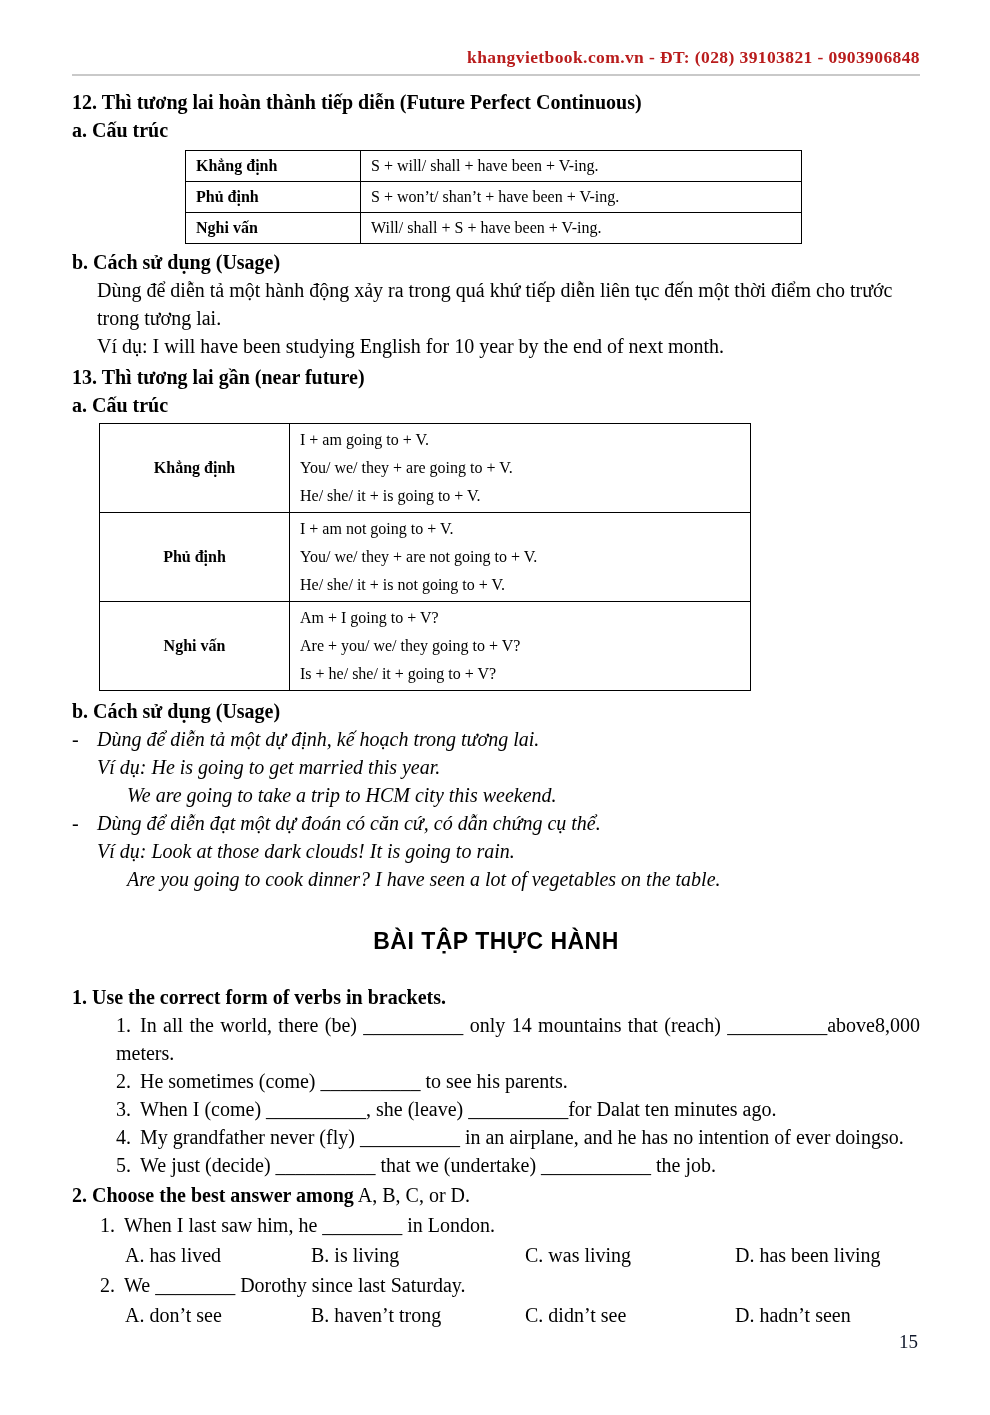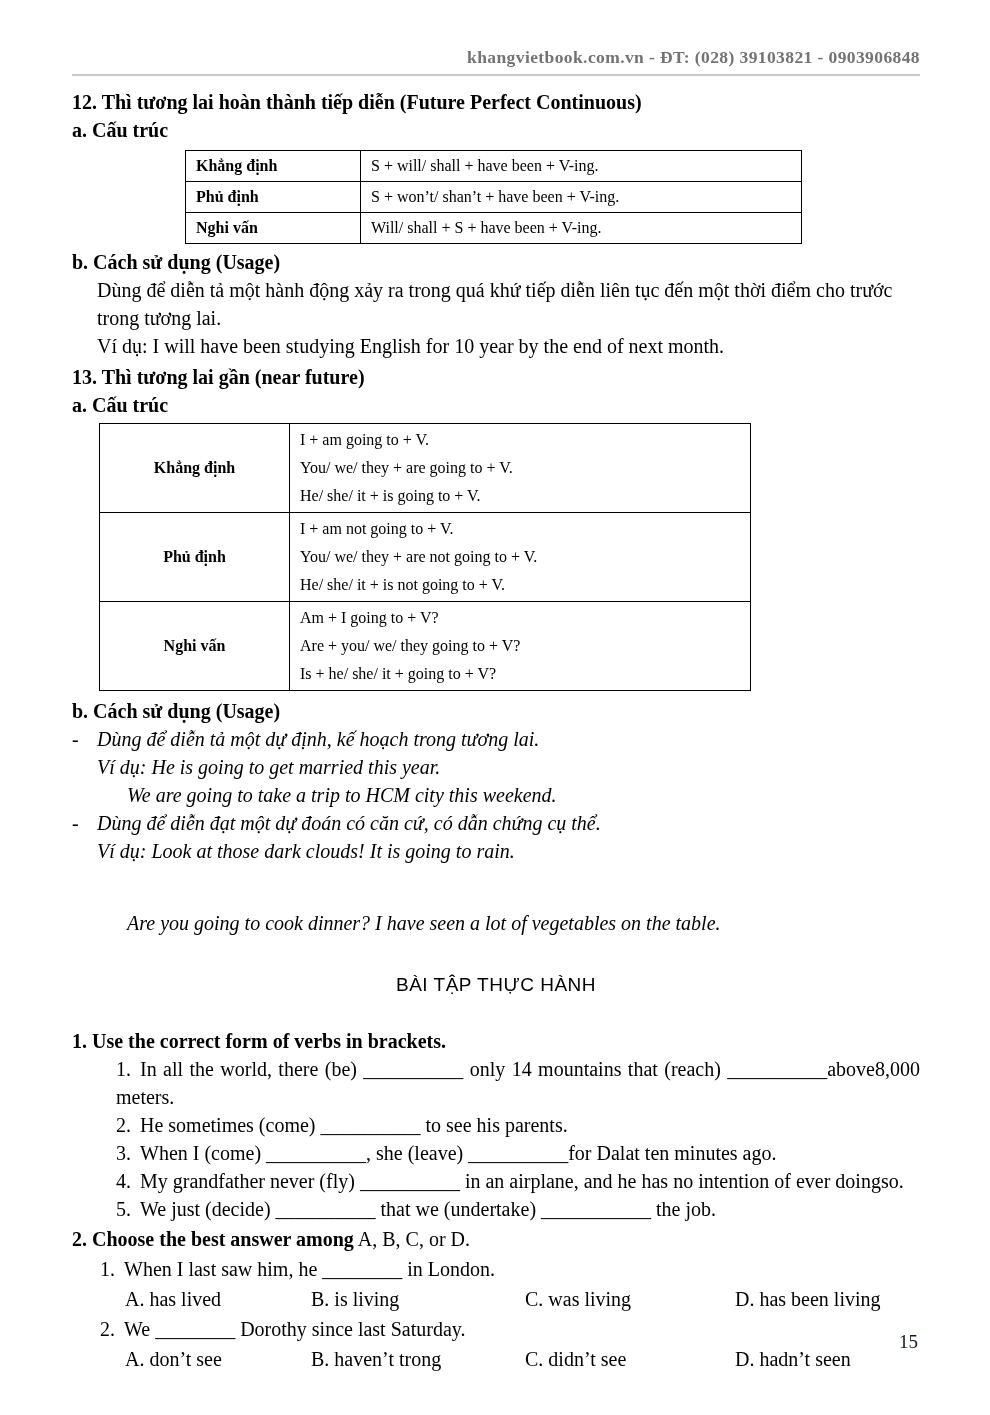--- a/index.html
+++ b/index.html
@@ -15,21 +15,21 @@
     width:990px; height:1415px;
     padding:46px 70px 0 72px;
     background:#fff;
     overflow:hidden;
   }
   .header-text {
     text-align:right;
     font-weight:bold;
     font-size:17.5px;
     line-height:22px;
-    color:#737373;
+    color:#b91c1c;
     letter-spacing:0.4px;
   }
   .rule {
     border-bottom:2px solid #c9c9c9;
     margin-top:6px;
     margin-bottom:12px;
   }
   .content { font-size:20px; line-height:28px; }
   .bold { font-weight:bold; }
   .indent1 { margin-left:25px; }
@@ -44,22 +44,22 @@
   .t2 { margin:4px 0 6px 27px; width:652px; }
   .t2 td { padding:2px 10px; }
   .t2 .lbl { width:190px; font-weight:bold; text-align:center; vertical-align:middle; }
 
   .bullet { display:flex; }
   .bullet .dash { width:25px; flex:0 0 25px; }
   .bullet .btxt { flex:1;font-style:italic; }
 
   .practice-heading {
     font-family:"Liberation Sans", sans-serif;
-    font-weight:normal;
-    font-size:19px;
+    font-weight:bold;
+    font-size:23px;
     text-align:center;
     letter-spacing:0.5px;
     margin:34px 0 28px 0;
   }
   .ex-title { margin-top:2px; }
   .ex-item { margin-left:44px; text-align:justify; }
   .ex-num { margin-right:9px; }
   .q-line { margin-left:28px; margin-top:2px; }
   .opts { display:flex; margin-left:53px; margin-top:2px; }
   .opt:nth-child(1) { width:186px; }
@@ -151,21 +151,21 @@
         <div>Ví dụ: He is going to get married this year.</div>
         <div style="margin-left:30px;">We are going to take a trip to HCM city this weekend.</div>
       </div>
     </div>
 
     <div class="bullet">
       <span class="dash">-</span>
       <div class="btxt">
         <div>Dùng để diễn đạt một dự đoán có căn cứ, có dẫn chứng cụ thể.</div>
         <div>Ví dụ: Look at those dark clouds! It is going to rain.</div>
-        <div style="margin-left:30px;margin-top:44px;">Are you going to cook dinner? I have seen a lot of vegetables on the table.</div>
+        <div style="margin-left:30px;">Are you going to cook dinner? I have seen a lot of vegetables on the table.</div>
       </div>
     </div>
 
     <div class="practice-heading">BÀI TẬP THỰC HÀNH</div>
 
     <div class="bold ex-title">1. Use the correct form of verbs in brackets.</div>
 
     <div class="ex-item">
       <span class="ex-num">1.</span><span>In all the world, there (be) __________ only 14 mountains that (reach) __________above8,000 meters.</span>
     </div>

